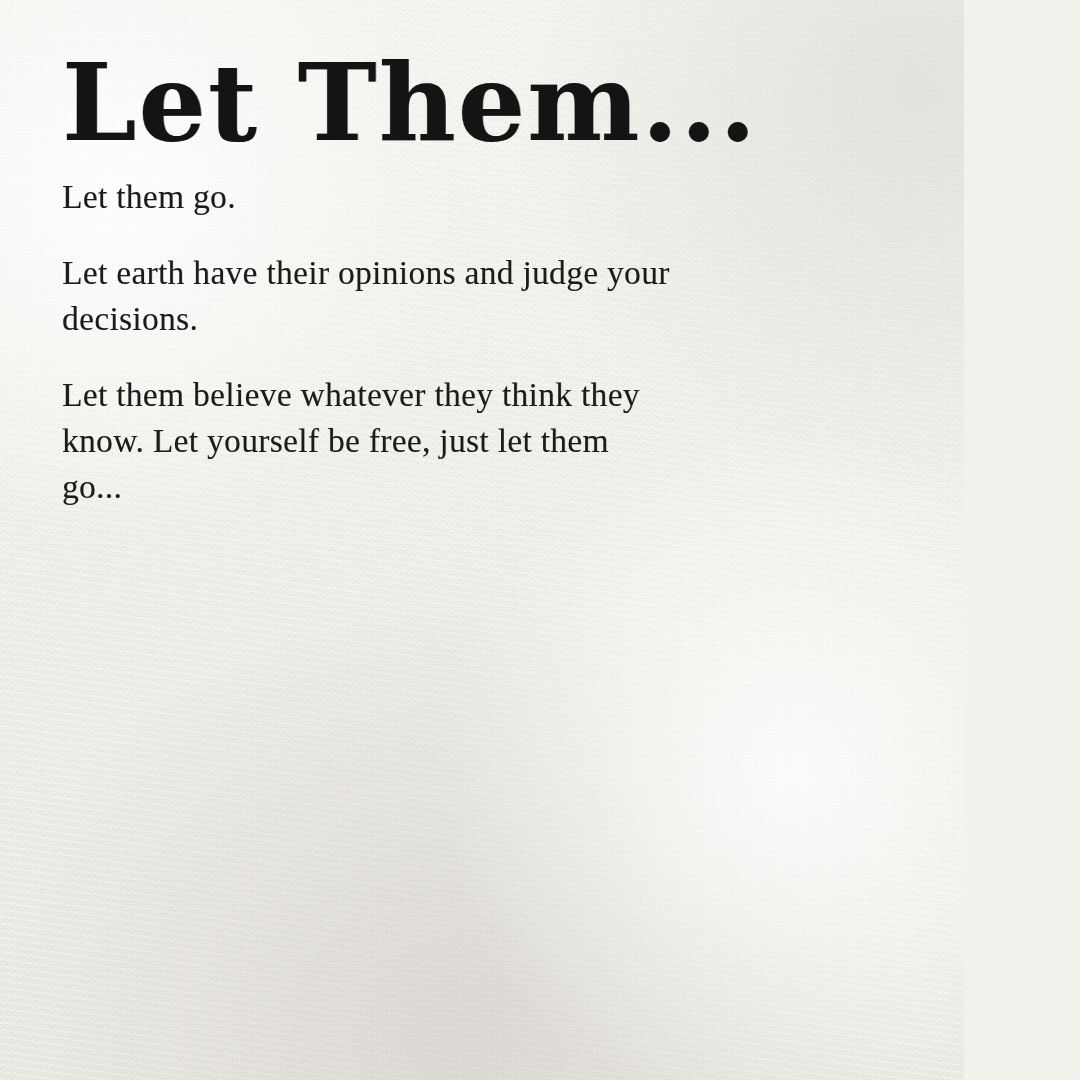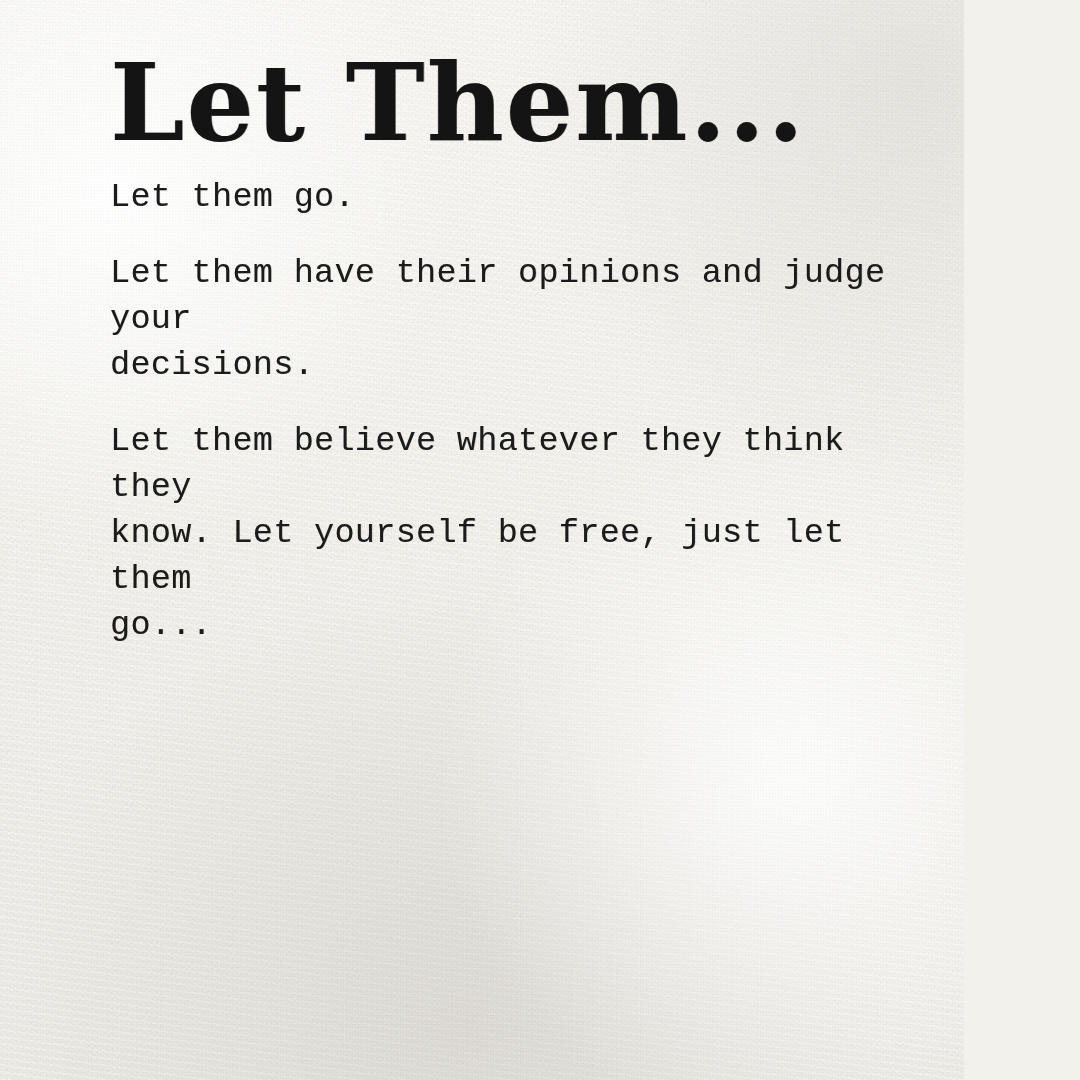--- a/index.html
+++ b/index.html
@@ -23,21 +23,20 @@
     background-color: #f3f2ed;
     background-image:
       radial-gradient(circle at 12% 18%, rgba(255,255,255,0.95) 0%, rgba(255,255,255,0) 28%),
       radial-gradient(circle at 82% 72%, rgba(255,255,255,0.85) 0%, rgba(255,255,255,0) 32%),
       radial-gradient(circle at 48% 95%, rgba(206,203,196,0.55) 0%, rgba(255,255,255,0) 40%),
       radial-gradient(circle at 95% 8%, rgba(208,205,198,0.45) 0%, rgba(255,255,255,0) 30%),
       repeating-linear-gradient(37deg, rgba(0,0,0,0.020) 0px, rgba(0,0,0,0.020) 1px, rgba(255,255,255,0) 1px, rgba(255,255,255,0) 4px),
       repeating-linear-gradient(-52deg, rgba(0,0,0,0.016) 0px, rgba(0,0,0,0.016) 1px, rgba(255,255,255,0) 1px, rgba(255,255,255,0) 5px),
       repeating-linear-gradient(8deg, rgba(255,255,255,0.30) 0px, rgba(255,255,255,0.30) 2px, rgba(0,0,0,0) 2px, rgba(0,0,0,0) 7px),
       linear-gradient(180deg, #f6f5f1 0%, #f0efe9 50%, #ebe9e3 100%);
-    padding-left: 48px;
   }
   #grain {
     position: absolute;
     inset: 0;
     pointer-events: none;
     opacity: 0.55;
     background-image:
       radial-gradient(rgba(120,118,112,0.10) 0.6px, rgba(255,255,255,0) 0.7px),
       radial-gradient(rgba(255,255,255,0.55) 0.5px, rgba(255,255,255,0) 0.6px);
     background-size: 3px 3px, 5px 5px;
@@ -57,21 +56,21 @@
     line-height: 1.08;
     letter-spacing: 2px;
     color: #141414;
     margin: 0 0 6px 0;
     text-shadow:
       0.6px 0.4px 0 rgba(20,20,20,0.45),
       -0.5px 0.3px 0 rgba(20,20,20,0.25);
   }
 
   .body-text {
-    font-family: Liberation Mono, monospace;
+    font-family: Liberation Serif, serif;
     font-size: 33.5px;
     line-height: 46px;
     color: #1b1b1b;
     letter-spacing: 0.3px;
     margin: 0;
     max-width: 930px;
     text-shadow: 0.4px 0.3px 0 rgba(25,25,25,0.30);
   }
 
   .para {
@@ -90,21 +89,21 @@
 
 <div id="paper">
   <div id="grain"></div>
 
   <div id="content">
 
     <h1 class="title">Let Them...</h1>
 
     <div class="body-text">
       <p class="para">Let them go.</p>
-      <p class="para">Let them have their opinions and judge your
+      <p class="para">Let earth have their opinions and judge your
 decisions.</p>
       <p class="para">Let them believe whatever they think they
 know. Let yourself be free, just let them
 go...</p>
     </div>
 
   </div>
 </div>
 
 </body></html>

